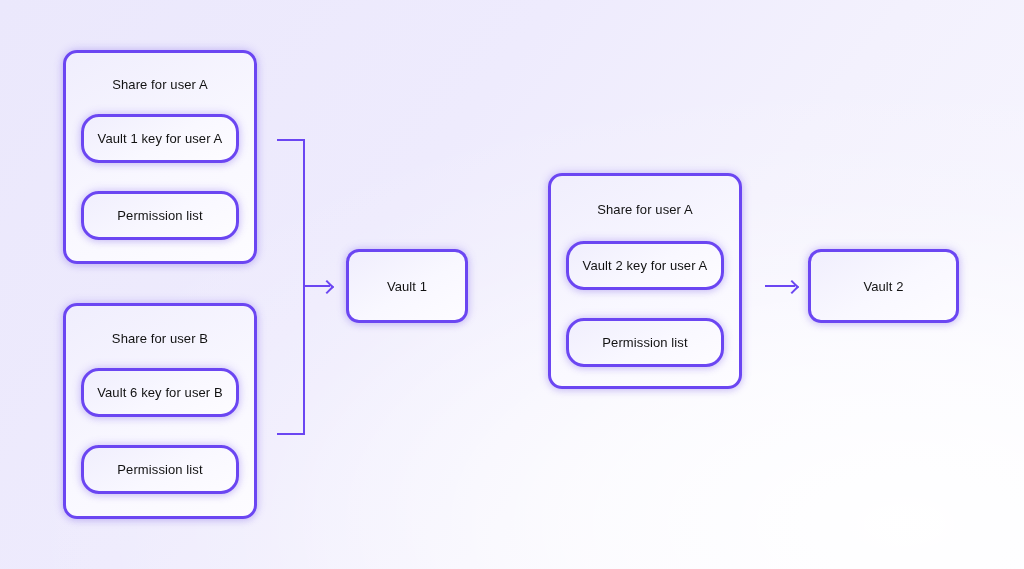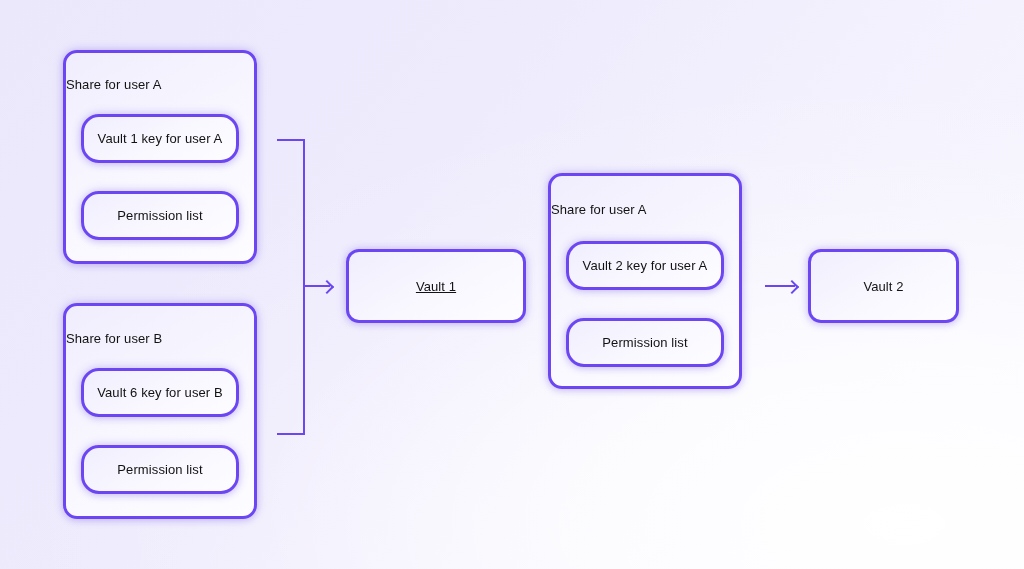--- a/index.html
+++ b/index.html
@@ -49,21 +49,21 @@
 
   .vault-box {
     border-radius: 13px;
     font-size: 13px;
   }
 
   .group-title {
     position: absolute;
     left: 0;
     right: 0;
-    text-align: left;
+    text-align: center;
     font-size: 13px;
     color: #121212;
   }
 
   
   .line {
     position: absolute;
     background: #6b46f2;
   }
   .line-h { height: 2px; }
@@ -97,21 +97,21 @@
 
   <div class="line line-h" style="left:277px; top:139px; width:28px;"></div>
 
   <div class="line line-h" style="left:277px; top:433px; width:28px;"></div>
 
   <div class="line line-v" style="left:303px; top:139px; height:296px;"></div>
 
   <div class="line line-h" style="left:303px; top:285px; width:27px;"></div>
   <div class="arrow-head" style="left:322px; top:282px;"></div>
 
-  <div class="box vault-box" style="left:346px; top:249px; width:180px; height:74px;text-decoration:underline;">Vault 1</div>
+  <div class="box vault-box" style="left:346px; top:249px; width:122px; height:74px;">Vault 1</div>
 
   <div class="box outer-box" style="left:548px; top:173px; width:194px; height:216px;">
     <div class="group-title" style="top:26px;">Share for user A</div>
   </div>
   <div class="box inner-box" style="left:566px; top:241px; width:158px; height:49px;">Vault 2 key for user A</div>
   <div class="box inner-box" style="left:566px; top:318px; width:158px; height:49px;">Permission list</div>
 
   <div class="line line-h" style="left:765px; top:285px; width:30px;"></div>
   <div class="arrow-head" style="left:787px; top:282px;"></div>
 

